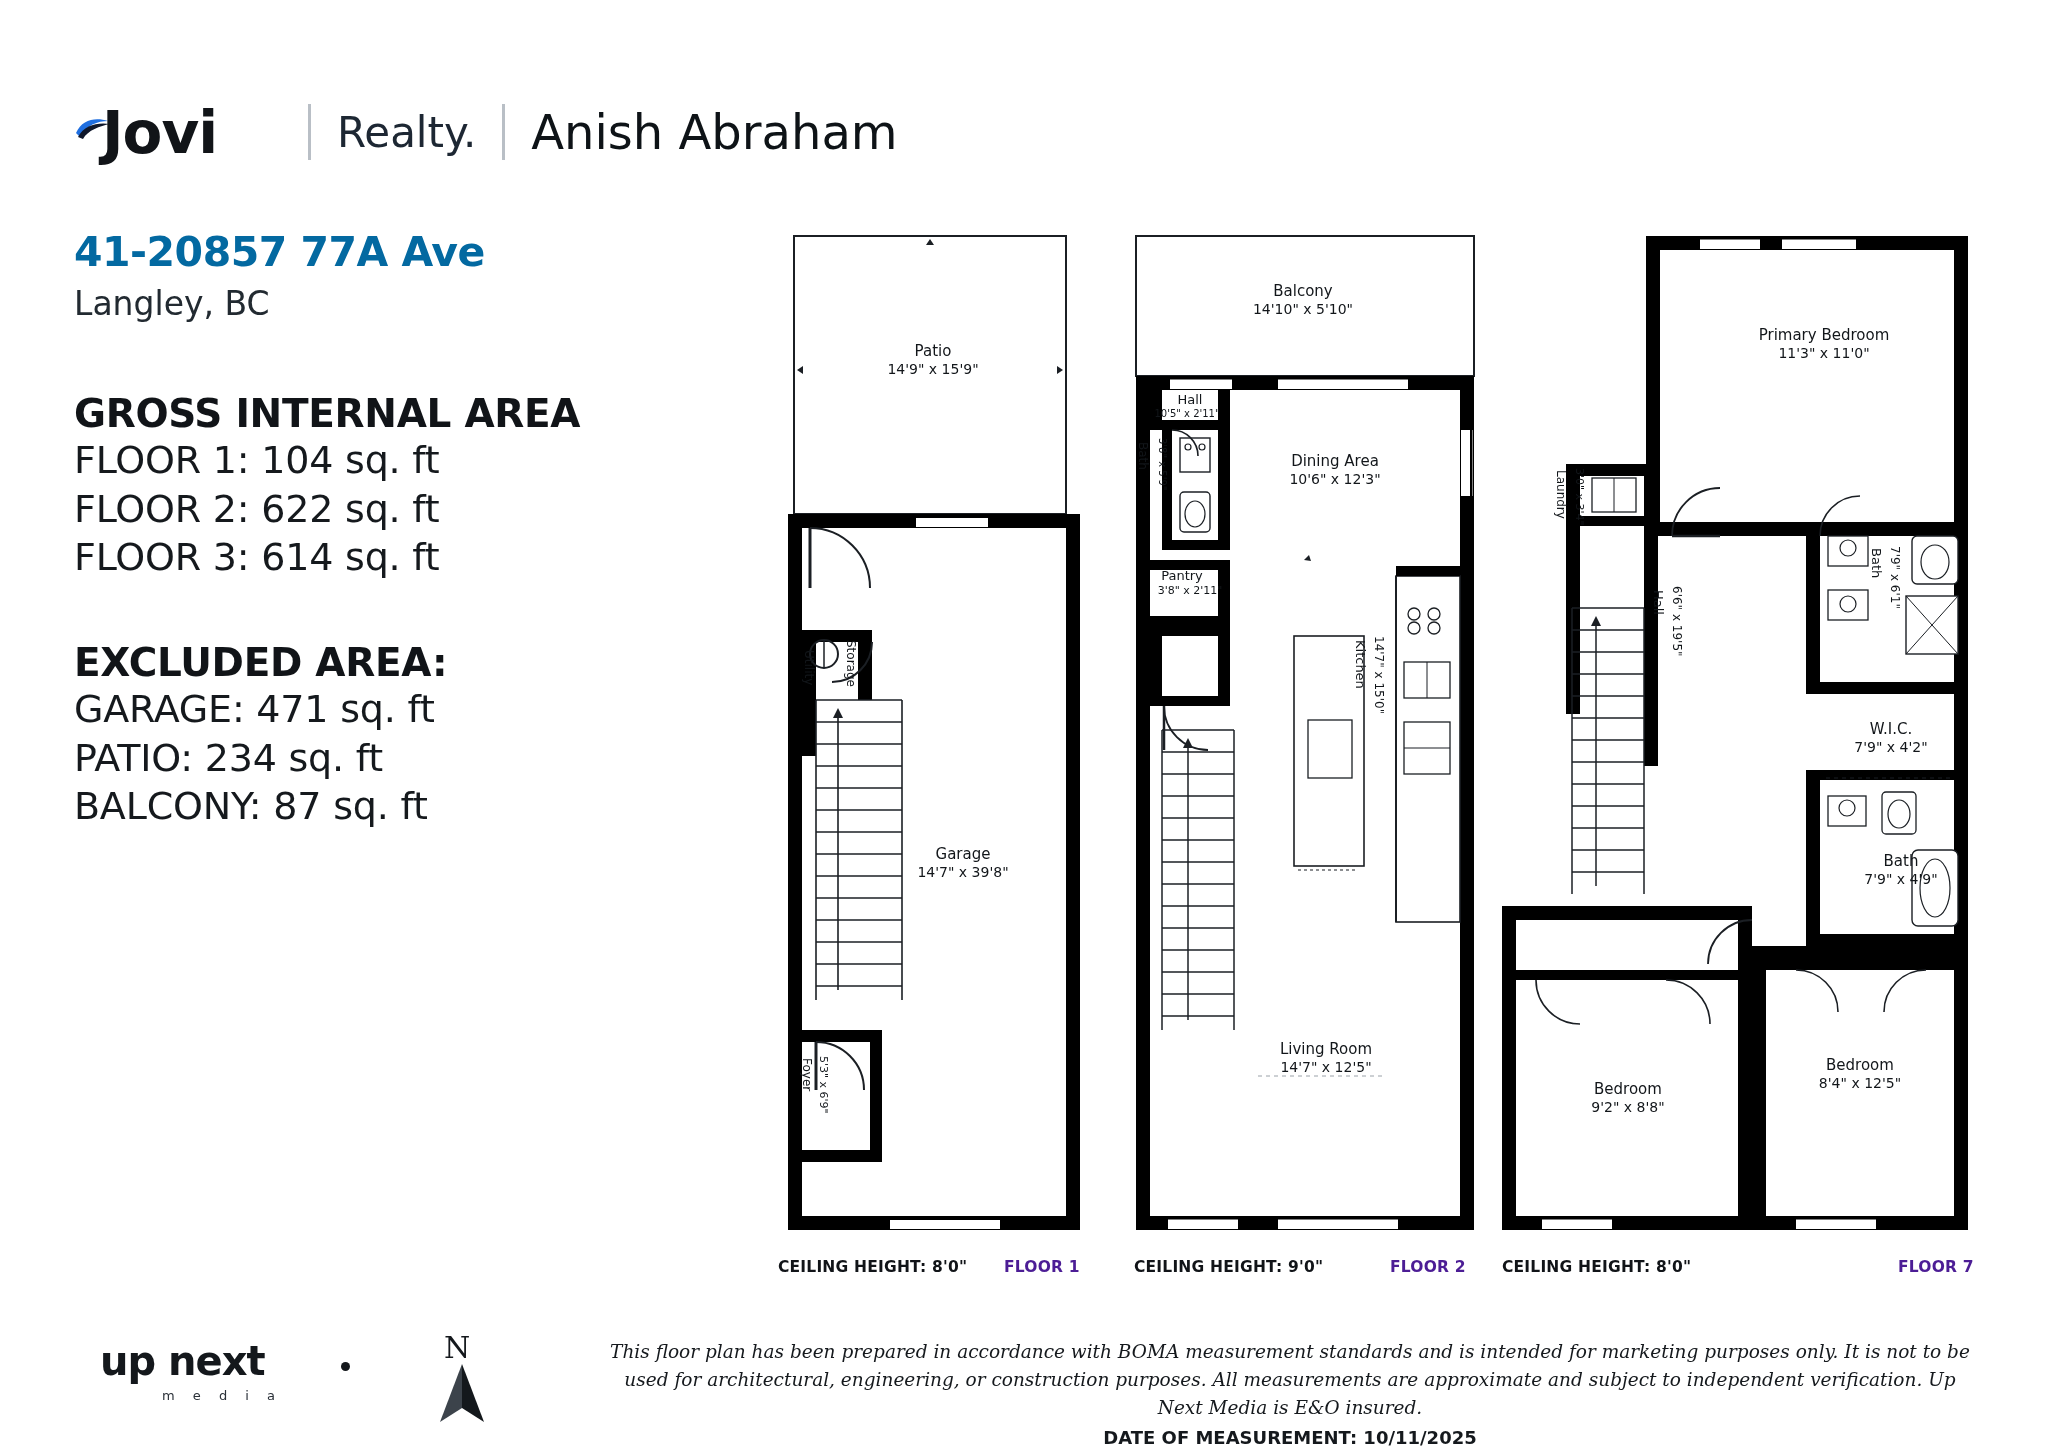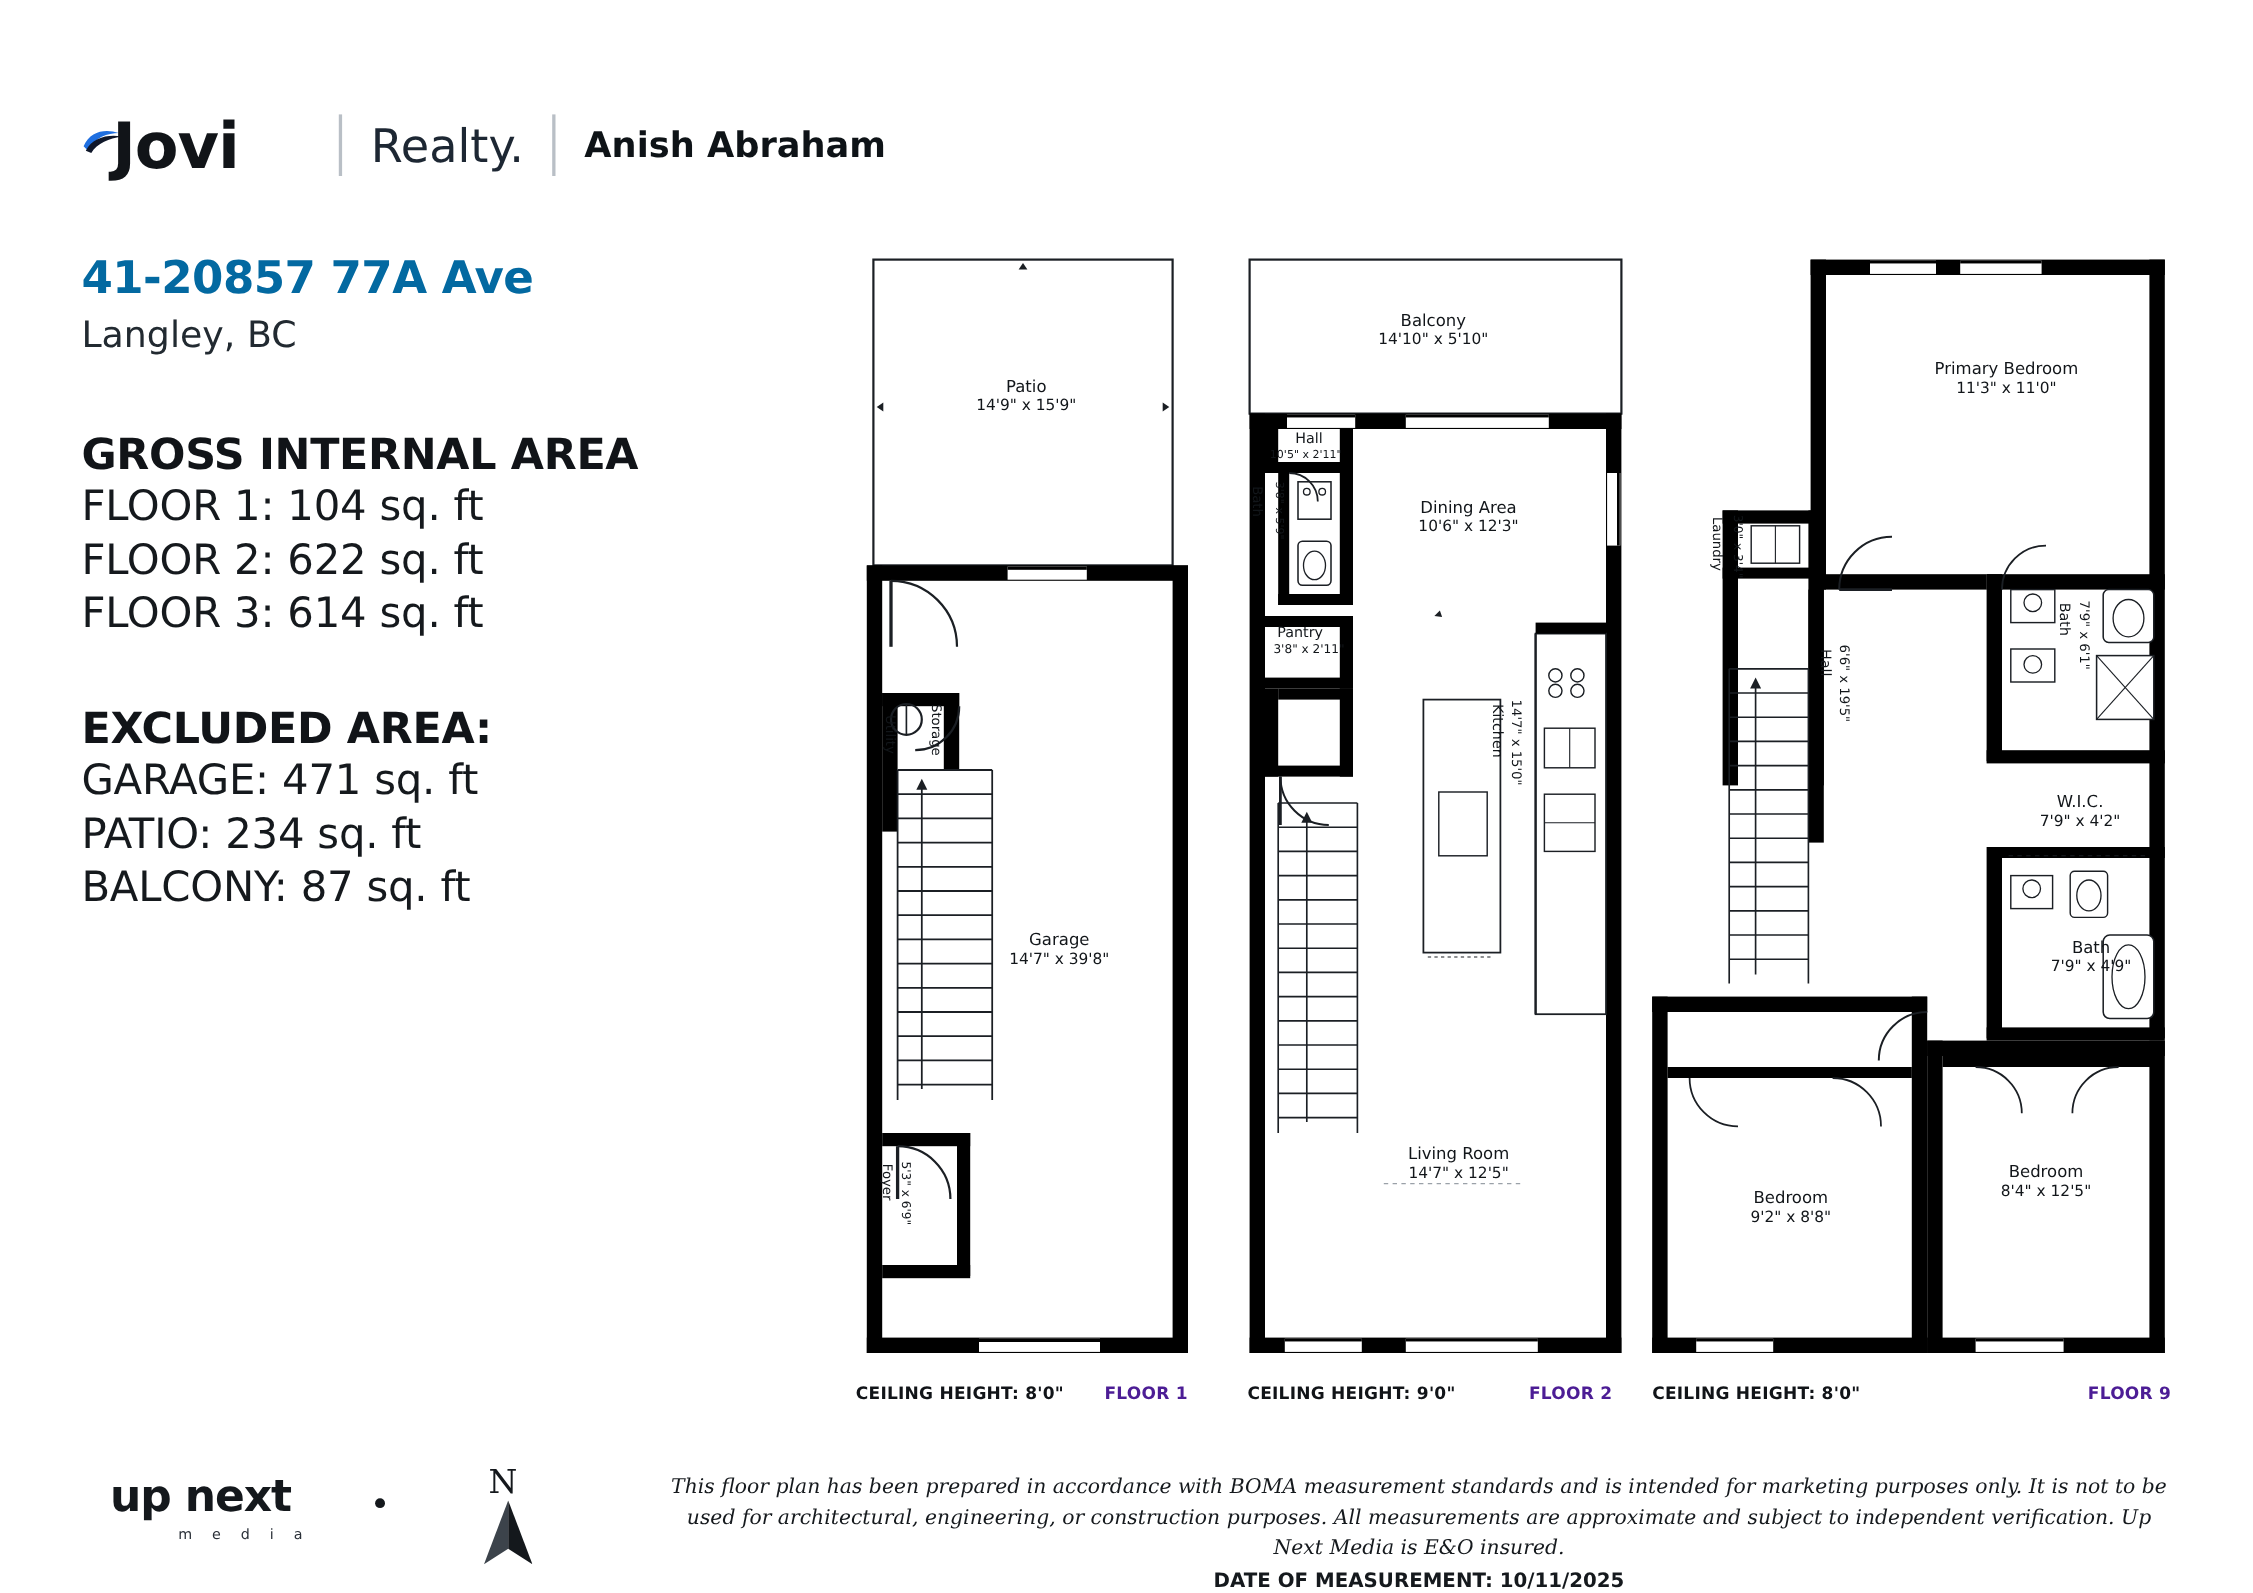--- a/index.html
+++ b/index.html
@@ -38,21 +38,21 @@
   }
   .brand-divider {
     width: 3px; height: 56px; background: #b9bfc6;
     margin: 0 26px;
   }
   #realty-word {
     font-size: 42px; color: #1d2733; font-weight: 400;
     font-family: "DejaVu Sans", sans-serif;
   }
   #agent-name {
-    font-size: 32px; color: #0e1317; font-weight: bold;
+    font-size: 48px; color: #0e1317; font-weight: normal;
     font-family: "DejaVu Sans", sans-serif;
   }
 
   
   #info {
     position: absolute;
     left: 74px; top: 228px;
     width: 640px;
   }
   #address-line1 {
@@ -606,15 +606,15 @@
       <span>Bedroom</span>
       <span class="dim">9'2" x 8'8"</span>
     </div>
     <div class="rlabel" style="left:294px; top:826px; width:140px;">
       <span>Bedroom</span>
       <span class="dim">8'4" x 12'5"</span>
     </div>
   </div>
 
   <div class="ceiling-caption" style="left:1502px; top:1258px;">CEILING HEIGHT: 8'0"</div>
-  <div class="floor-caption" style="left:1898px; top:1258px;">FLOOR 9</div>
+  <div class="floor-caption" style="left:1898px; top:1258px;">FLOOR 7</div>
 
 </div>
 
 </body></html>

